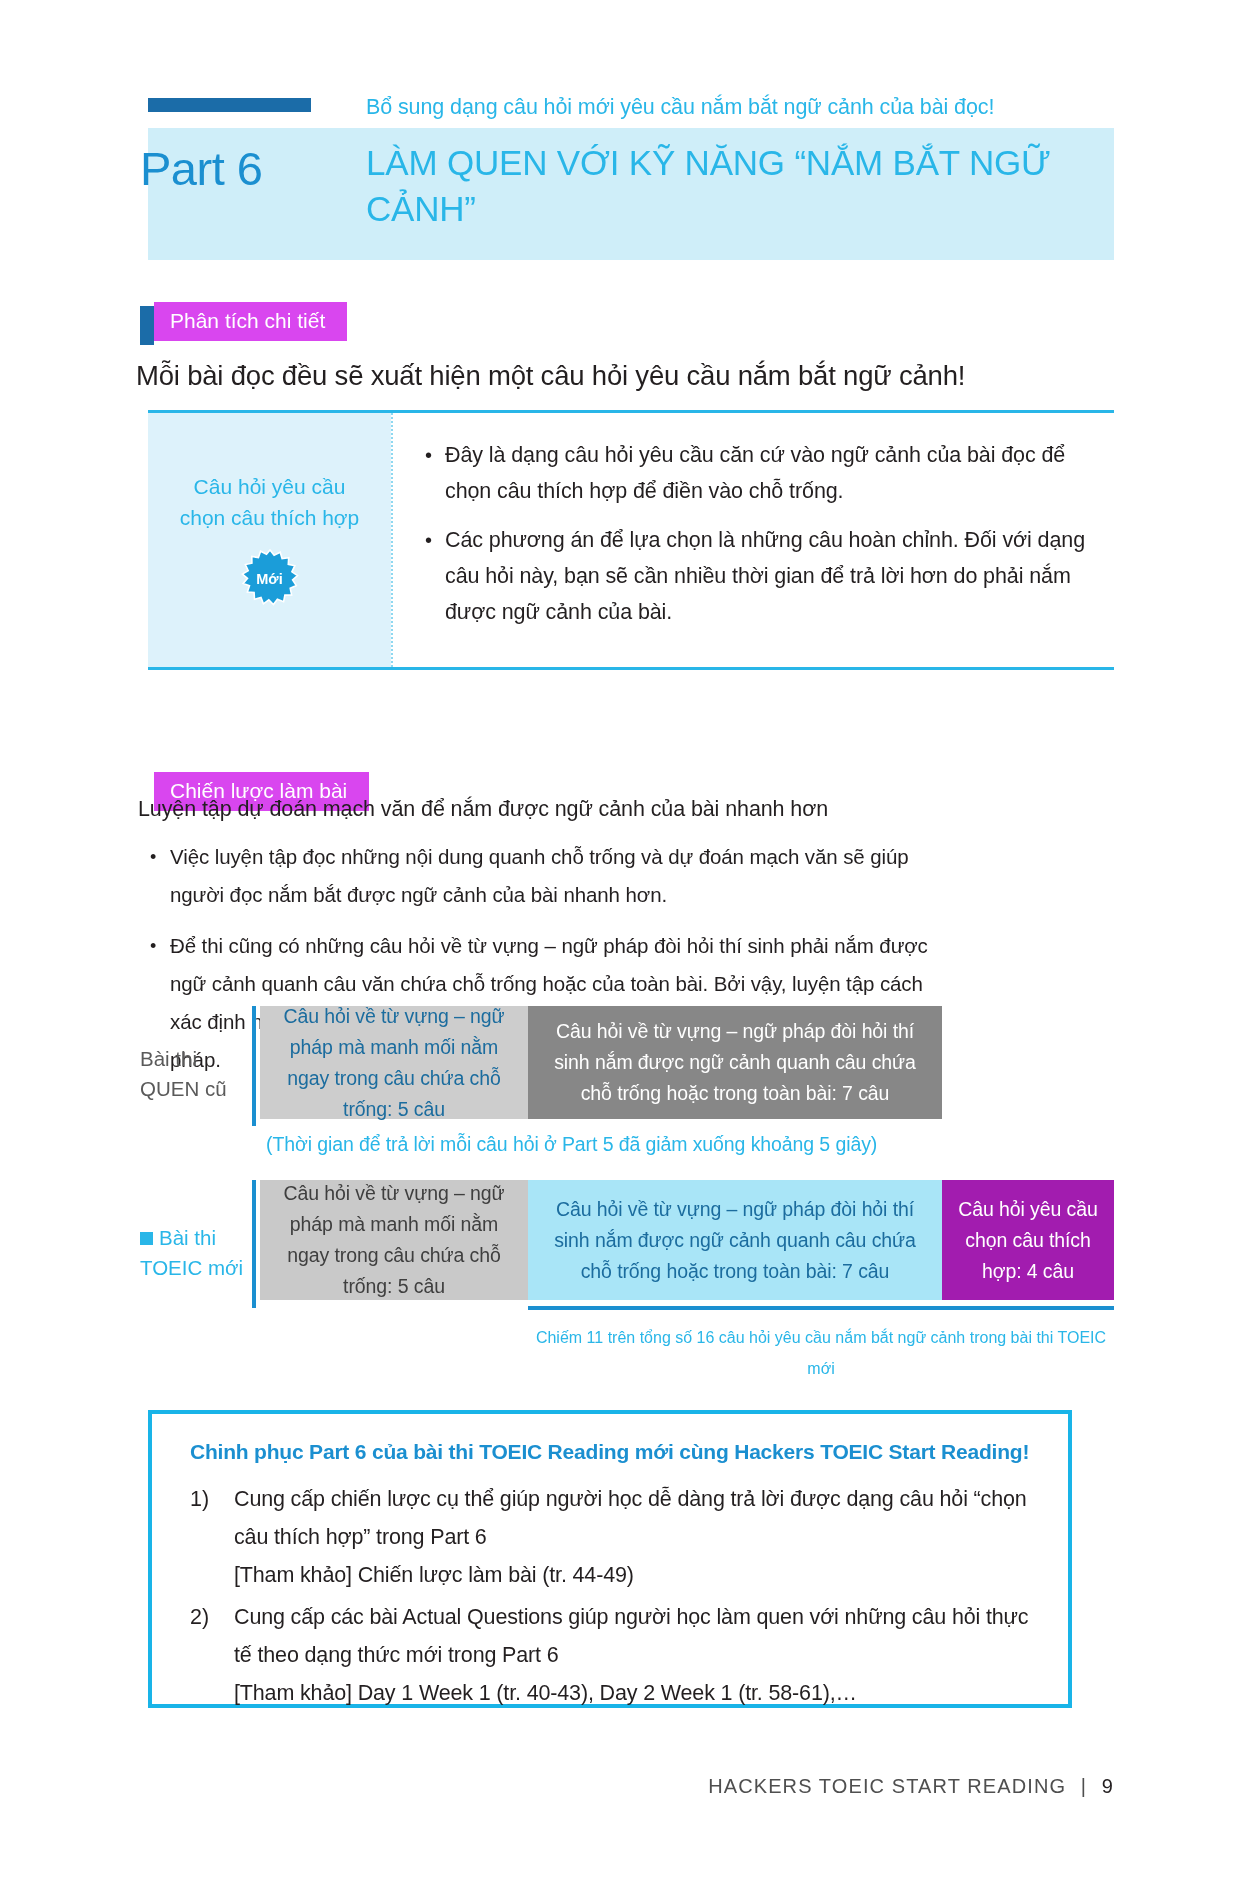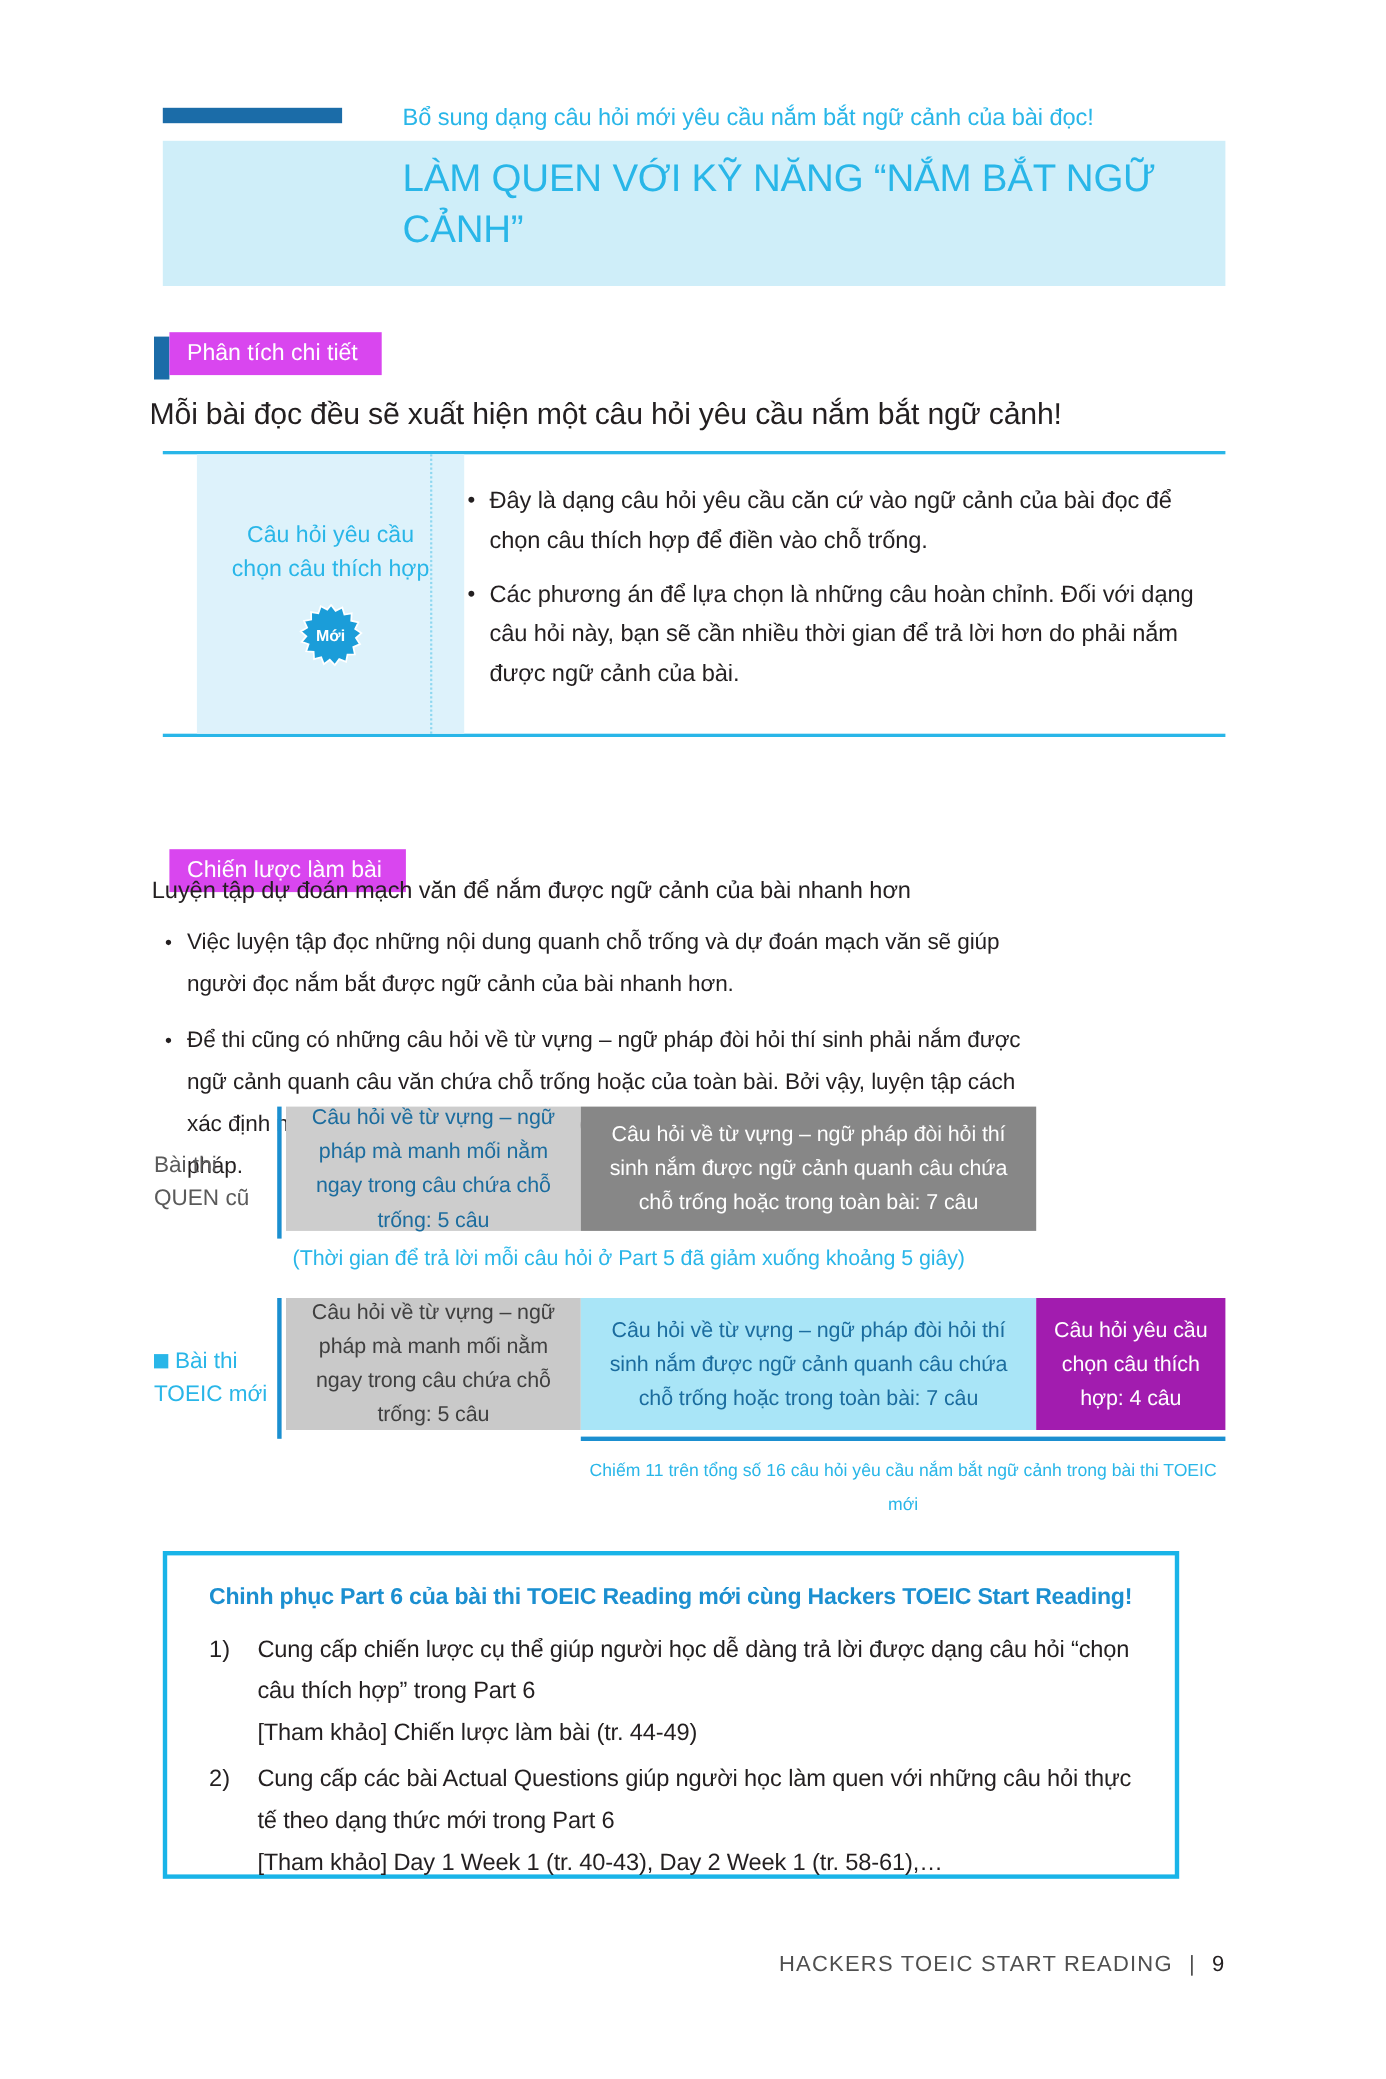--- a/index.html
+++ b/index.html
@@ -79,21 +79,21 @@
     position: absolute; left: 148px; top: 410px;
     width: 966px; height: 260px;
     border-top: 3px solid #29b6e8;
     border-bottom: 3px solid #29b6e8;
   }
   .tbl .cellL {
     position: absolute; left: 0; top: 0;
     width: 243px; height: 100%;
     background: #ddf2fb;
     display: flex; flex-direction: column;
-    align-items: center; justify-content: center; margin-left: 31px;
+    align-items: center; justify-content: center;
   }
   .tbl .cellL .lbl {
     font-size: 21px; color: #29b6e8; text-align: center;
     line-height: 31px;
   }
   .tbl .divider {
     position: absolute; left: 243px; top: 0;
     width: 0; height: 100%;
     border-left: 2px dotted #8ed8f0;
   }
@@ -185,20 +185,21 @@
   .foot .pg { color: #231f20; }
 </style>
 </head>
 <body>
 
 <div class="page">
 
   <div class="hdr-rule"></div>
   <div class="hdr-kicker">Bổ sung dạng câu hỏi mới yêu cầu nắm bắt ngữ cảnh của bài đọc!</div>
   <div class="hdr-band"></div>
+  <div class="hdr-part">Part 6</div>
   <div class="hdr-title">LÀM QUEN VỚI KỸ NĂNG “NẮM BẮT NGỮ CẢNH”</div>
 
   <div class="sect" style="left:140px; top:302px;">
     <div class="knob"></div>
     <div class="chip">Phân tích chi tiết</div>
   </div>
 
   <div class="lead1">Mỗi bài đọc đều sẽ xuất hiện một câu hỏi yêu cầu nắm bắt ngữ cảnh!</div>
 
   <div class="tbl">

